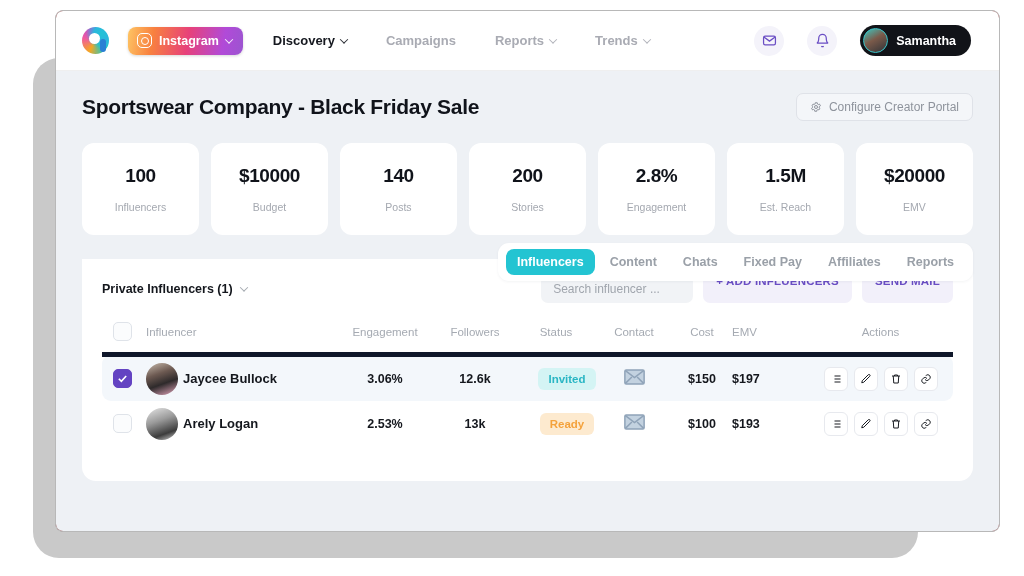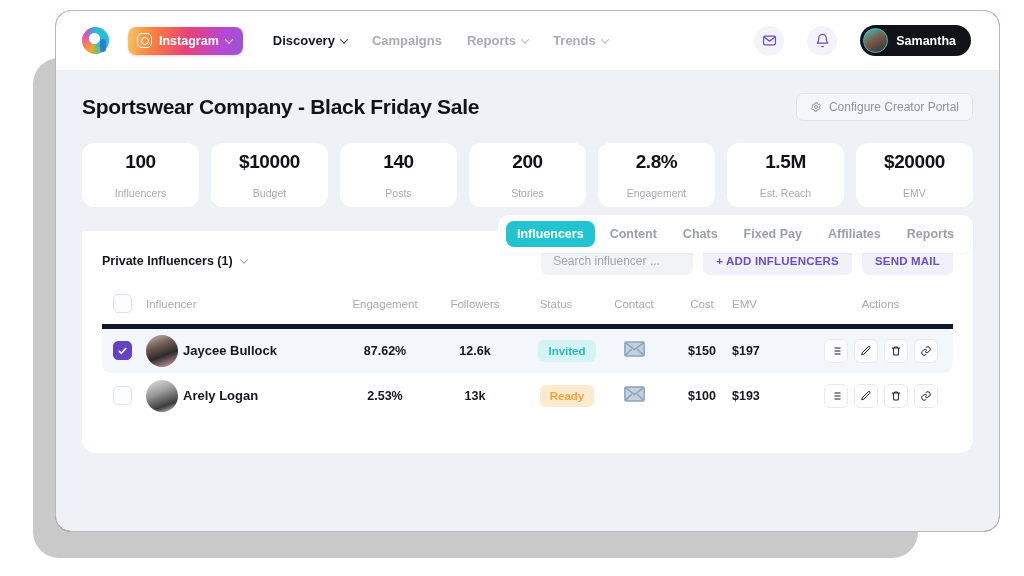--- a/index.html
+++ b/index.html
@@ -20,21 +20,21 @@
     border-radius: 26px;
   }
 
   
   .window {
     position: absolute;
     left: 55px; top: 10px;
     width: 945px; height: 522px;
     background: #7f1d1d;
     border: 1px solid #b8b8b8;
-    border-radius: 16px;
+    border-radius: 8px;
     overflow: hidden;
   }
 
   
   .navbar {
     height: 60px;
     background: #ffffff;
     display: flex;
     align-items: center;
     padding: 0 28px 0 26px;
@@ -89,21 +89,21 @@
   }
   .caret {
     display: inline-block;
     width: 6px; height: 6px;
     border-right: 1.6px solid currentColor;
     border-bottom: 1.6px solid currentColor;
     transform: rotate(45deg) translate(-1px,-1px);
     opacity: .9;
   }
 
-  .nav-links { display: flex; align-items: center; gap: 25px; margin-left: 30px; }
+  .nav-links { display: flex; align-items: center; gap: 39px; margin-left: 30px; }
   .nav-link {
     font-size: 13px; color: #a9abb3; font-weight: 600;
     display: flex; align-items: center; gap: 6px; white-space: nowrap;
   }
   .nav-link.active { color: #15181f; font-weight: 700; }
 
   .nav-right { margin-left: auto; display: flex; align-items: center; gap: 23px; }
   .icon-btn {
     width: 30px; height: 30px; border-radius: 50%;
     background: #f4f3fa;
@@ -139,21 +139,21 @@
     display: flex; align-items: center; gap: 7px;
     color: #8e939c; font-size: 12px; font-weight: 500;
   }
 
   
   .stats { display: flex; gap: 12px; margin-top: 22px; }
   .stat {
     flex: 1;
     background: #ffffff;
     border-radius: 12px;
-    height: 64px;
+    height: 92px;
     display: flex; flex-direction: column;
     align-items: center; justify-content: center; gap: 14px;
   }
   .stat-value { font-size: 19px; font-weight: 800; color: #10131a; letter-spacing: -.4px; }
   .stat-label { font-size: 10.5px; color: #a4a8b0; font-weight: 500; }
 
   
   .panel-wrap { margin-top: 24px; position: relative; }
 
   .seg {
@@ -196,21 +196,21 @@
   .search {
     width: 152px; height: 28px;
     background: #f1f3f6; border-radius: 7px;
     display: flex; align-items: center;
     padding: 0 12px;
     font-size: 12px; color: #a0a5ad;
   }
   .pill-btn {
     height: 28px; padding: 0 13px;
     border-radius: 7px; background: #f2f0fa;
-    display: flex; align-items: center;
+    display: flex; 
     font-size: 11.5px; font-weight: 700; color: #6a4ec4;
     letter-spacing: .2px; white-space: nowrap;
   }
 
   
   table { width: 100%; border-collapse: collapse; margin-top: 10px; }
   th {
     font-size: 11.5px; font-weight: 500; color: #a5aab2;
     text-align: left; padding: 9px 0 11px 0;
     border-bottom: 5px solid #0f172a;
@@ -442,21 +442,21 @@
                         <path d="M4 12.5l5.5 5.5L20 6.5"></path>
                       </svg>
                   </div>
                 </td>
                 <td class="c-infl">
                   <div class="infl-cell">
                     <div class="avatar av1"></div>
                     <span class="infl-name">Jaycee Bullock</span>
                   </div>
                 </td>
-                <td class="c-eng num">87.62%</td>
+                <td class="c-eng num">3.06%</td>
                 <td class="c-fol num">12.6k</td>
                 <td class="c-sta">
                   <span class="badge badge-invited">Invited</span>
                 </td>
                 <td class="c-con">
                   <span class="envelope">
                     <svg width="21" height="16" viewBox="0 0 24 18" fill="none" stroke="currentColor" stroke-width="1.7">
                       <rect x="1" y="1" width="22" height="16" rx="1.5" fill="#c3d2e0" stroke="#8fa3b8"></rect>
                       <path d="M1.6 1.7L12 9.6 22.4 1.7" stroke="#8fa3b8"></path>
                       <path d="M1.6 16.3L9 9M22.4 16.3L15 9" stroke="#8fa3b8"></path>

